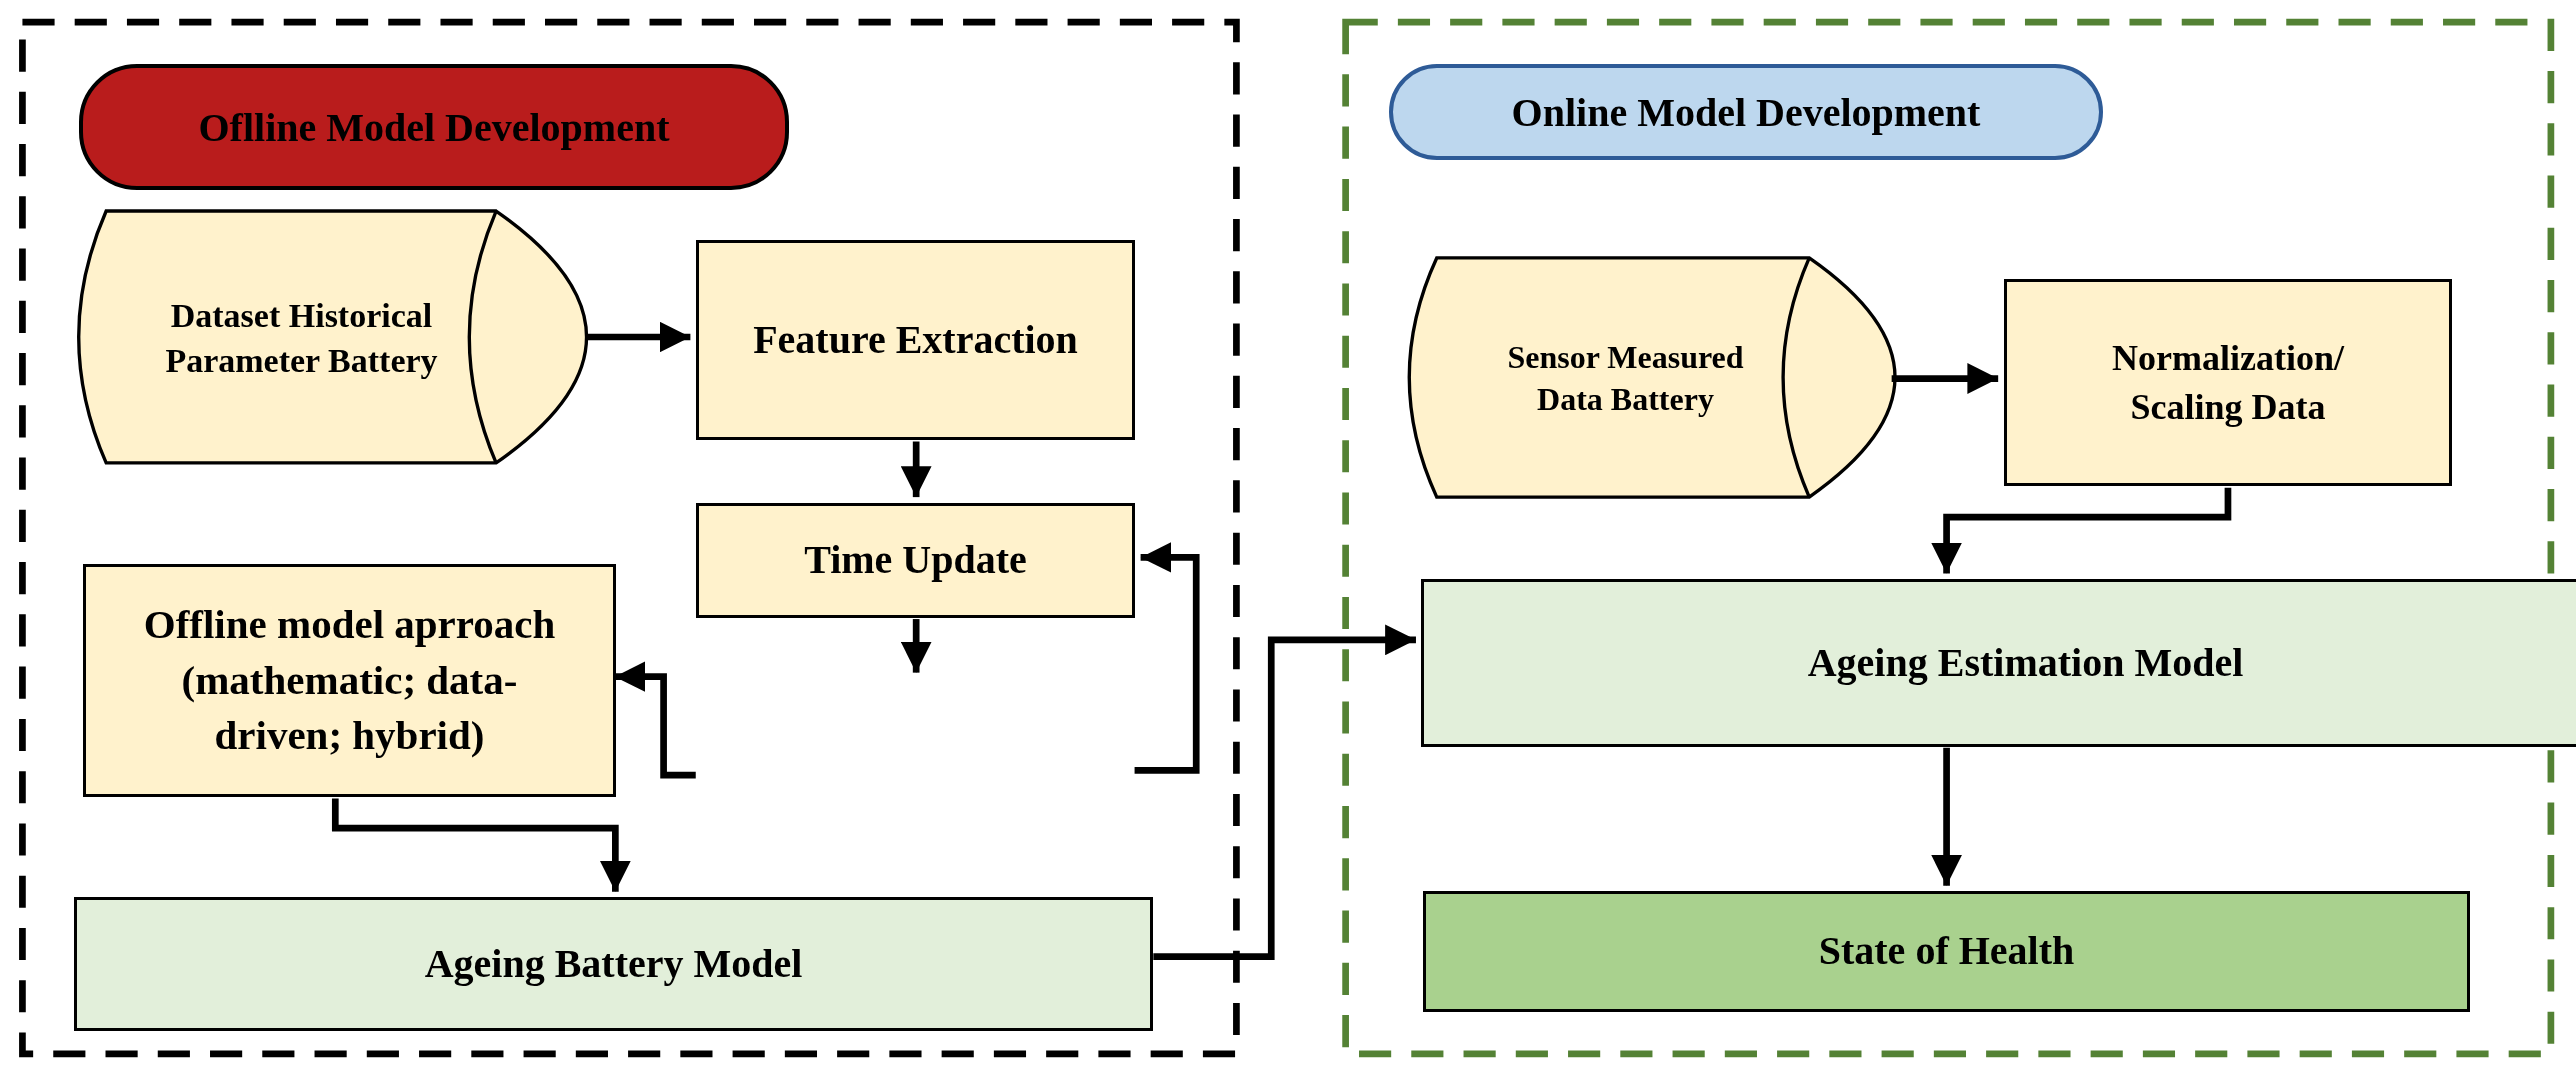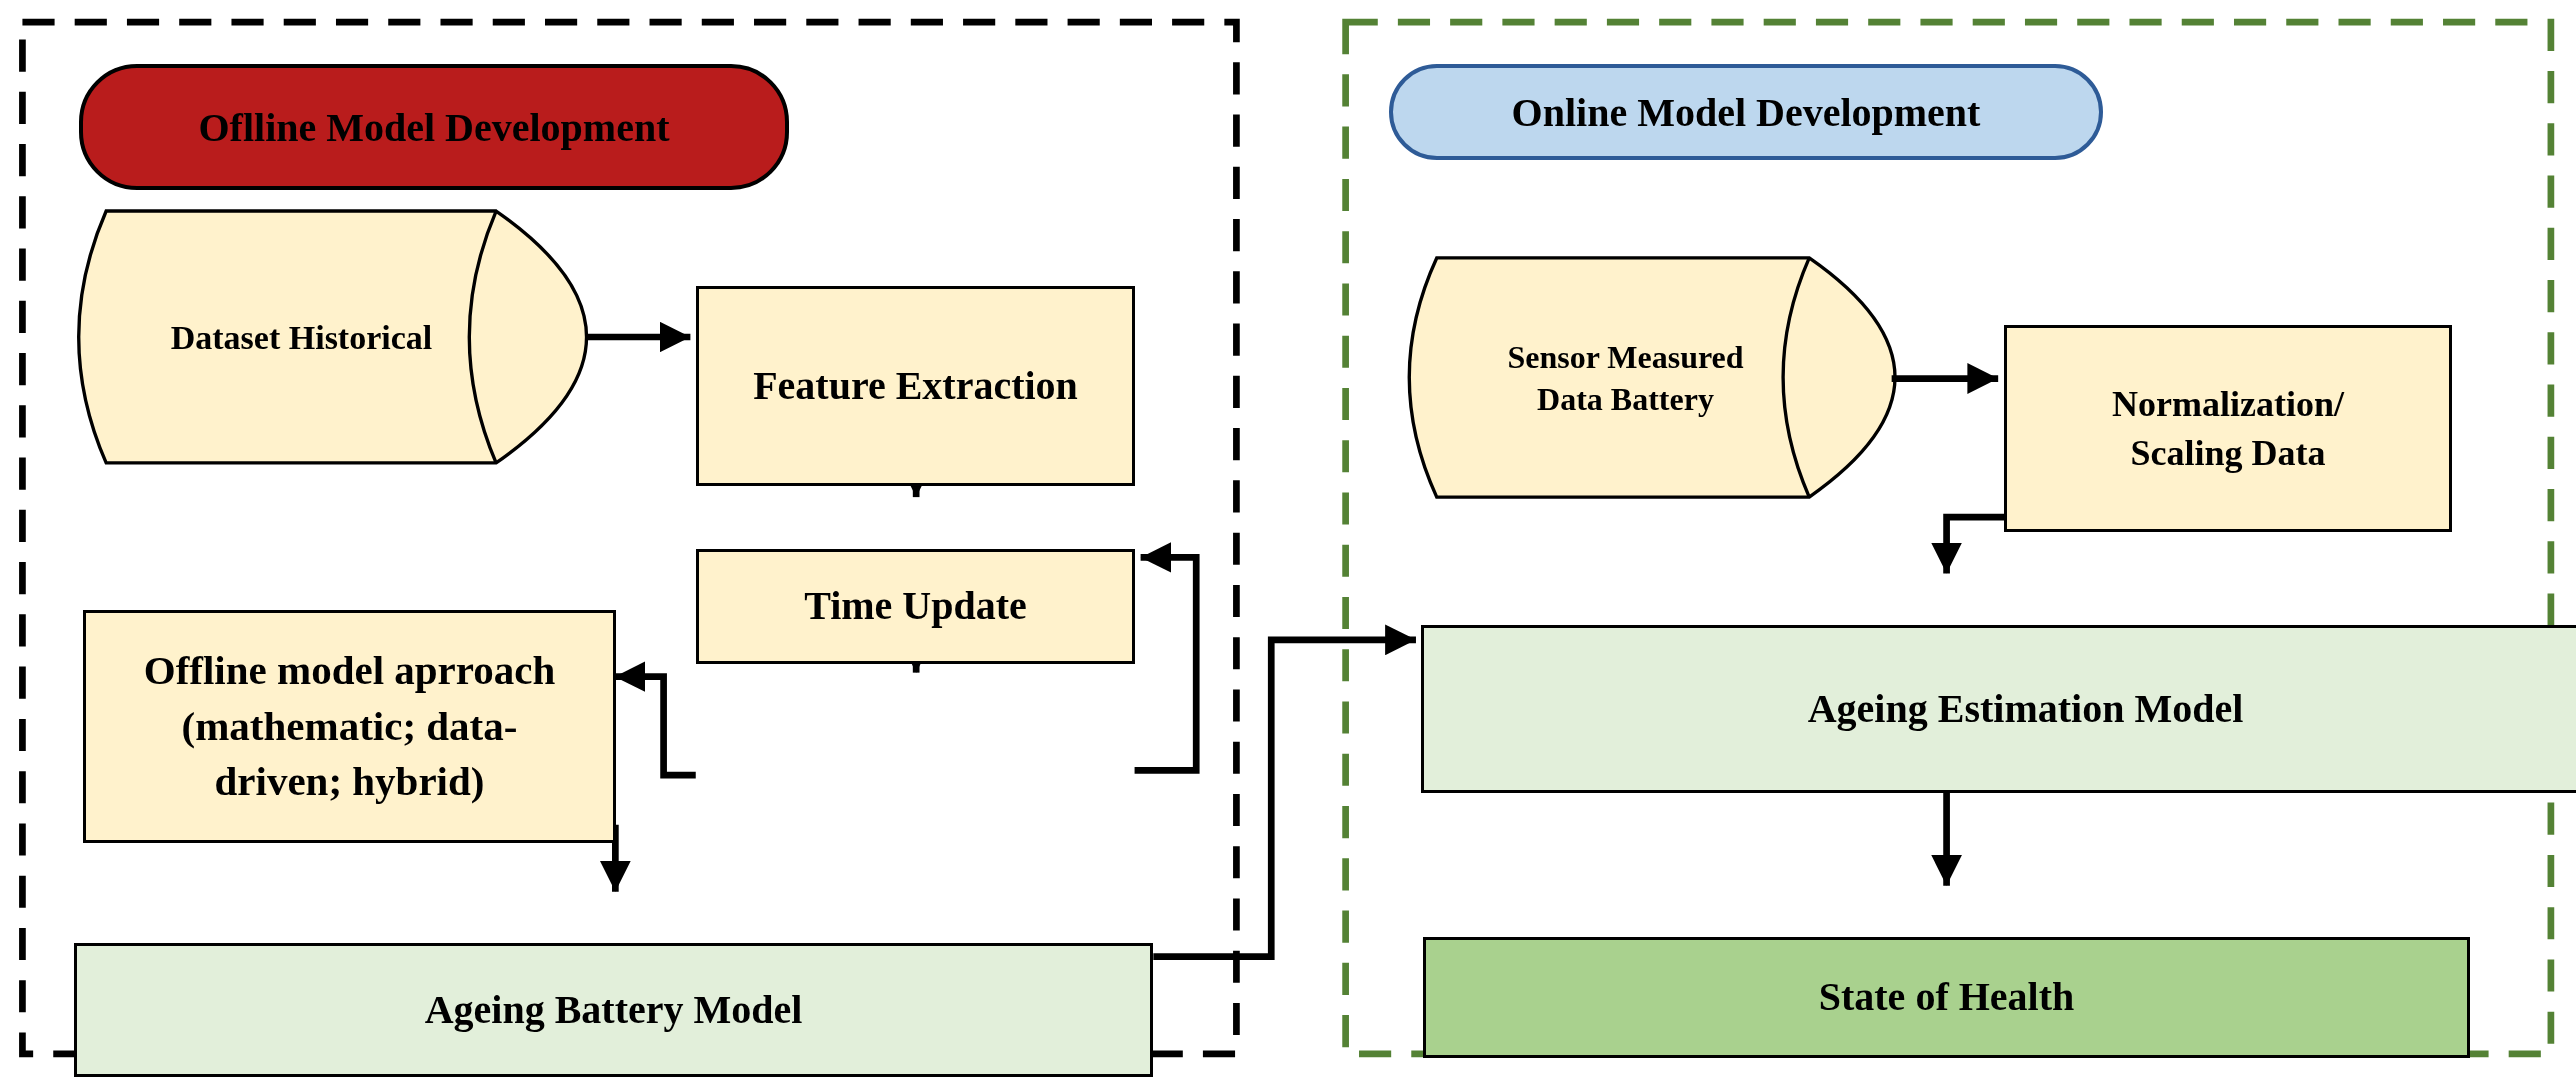--- a/index.html
+++ b/index.html
@@ -16,21 +16,20 @@
   .node{
     position:absolute;
     box-sizing:border-box;
     border:3.4px solid #000000;
     display:flex;
     flex-direction:column;
     align-items:center;
     justify-content:center;
     text-align:center;
     line-height:1.22;
-    margin-top:46px;
   }
   .tan{background:#fff2cc;}
   .lightgreen{background:#e2efda;}
   .medgreen{background:#a9d18e;}
   .pill{
     position:absolute;
     box-sizing:border-box;
     display:flex;align-items:center;justify-content:center;
     text-align:center;
     border-radius:58px;
@@ -95,20 +94,21 @@
 
   <div class="pill pill-offline">
     <span>Oflline Model Development</span>
   </div>
   <div class="pill pill-online">
     <span>Online Model Development</span>
   </div>
 
   <div class="cyl-label cyl-label-left">
     <div>Dataset Historical</div>
+    <div>Parameter Battery</div>
   </div>
   <div class="cyl-label cyl-label-right">
     <div>Sensor Measured</div>
     <div>Data Battery</div>
   </div>
 
   <div class="node tan box-fe">
     <span>Feature Extraction</span>
   </div>
   <div class="node tan box-tu">

